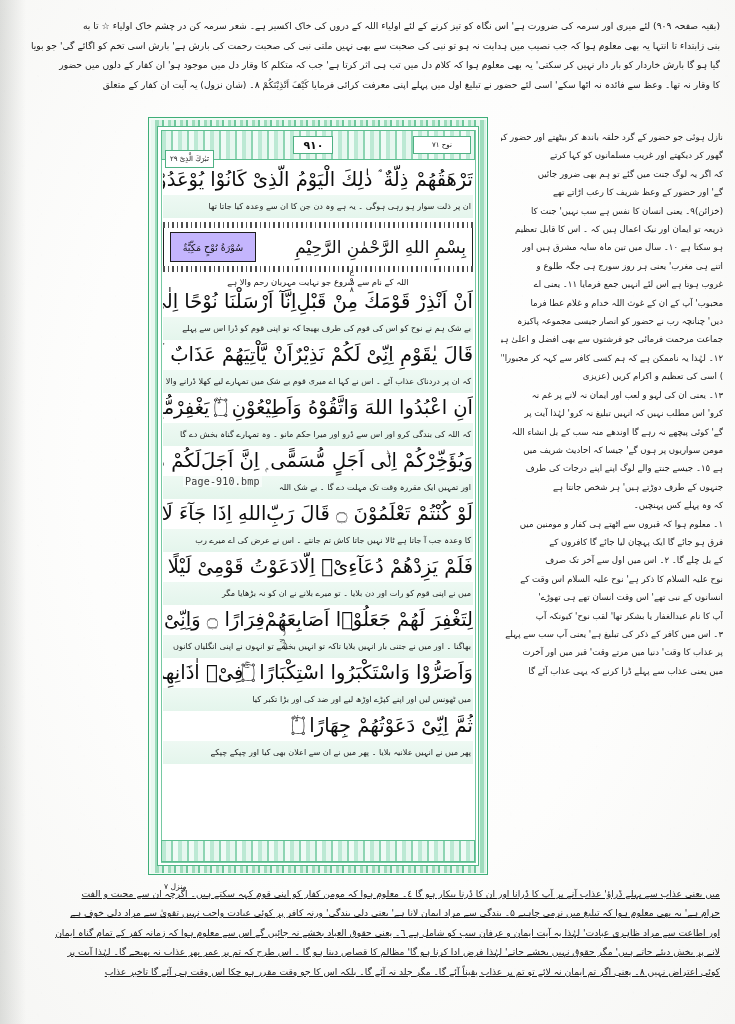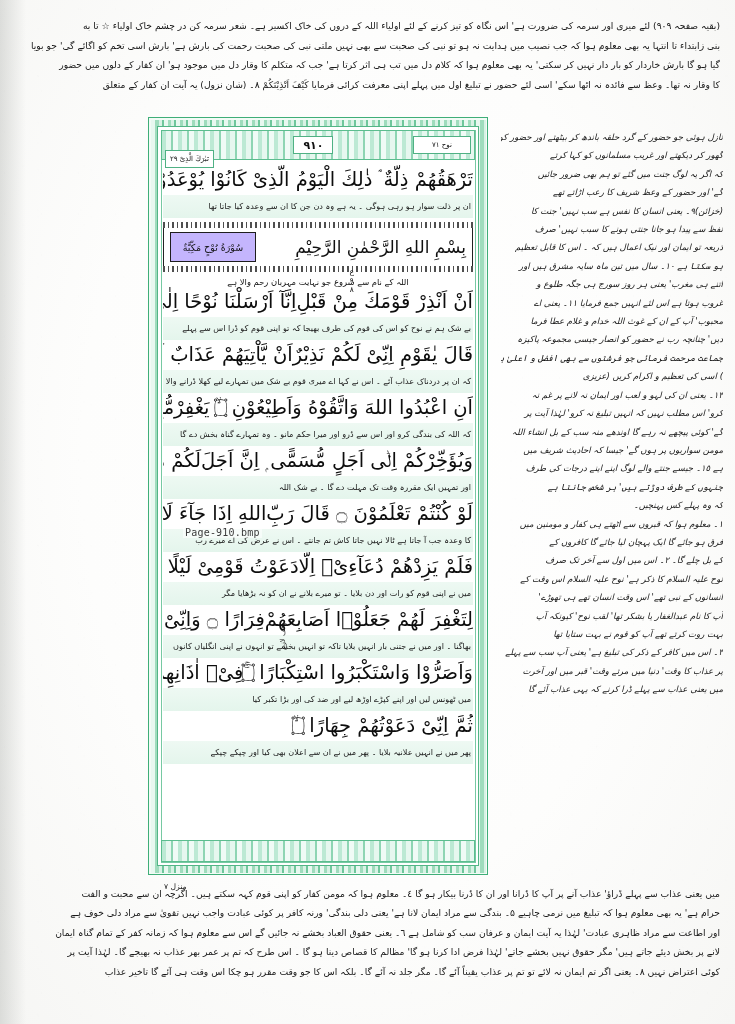--- a/index.html
+++ b/index.html
@@ -48,27 +48,27 @@
   }
   #top-commentary .ln{display:block;white-space:nowrap;overflow:hidden;}
 
   
   #right-commentary{
     position:absolute;right:12px;top:128px;width:222px;height:740px;
     font-size:8.6px;line-height:18.4px;
     direction:rtl;text-align:justify;color:#161616;
     overflow:hidden;
   }
-  #right-commentary .ln{display:block;white-space:nowrap;font-style:italic;}
+  #right-commentary .ln{display:block;white-space:nowrap;}
 
   
   #bottom-commentary{
     position:absolute;left:14px;top:884px;width:706px;
     font-size:9.2px;line-height:19.4px;
-    direction:rtl;text-align:justify;color:#161616;
+    direction:rtl;text-align:justify;color:#161616;text-decoration:underline;
   }
   #bottom-commentary .ln{display:block;white-space:nowrap;overflow:hidden;}
 
   
   #quran-panel{
     position:absolute;left:148px;top:117px;width:340px;height:758px;
     background:#ffffff;
     box-sizing:border-box;
   }
   
@@ -189,21 +189,21 @@
     writing-mode:vertical-rl;transform:rotate(180deg);
     white-space:nowrap;
   }
   #manzil-marker{
     position:absolute;left:16px;bottom:-16px;
     font-size:7.6px;color:#111;direction:rtl;
   }
 
   
   #watermark{
-    position:absolute;left:183px;top:527px;
+    position:absolute;left:183px;top:476px;
     font-family:"DejaVu Sans Mono","Liberation Mono",monospace;
     font-size:10px;color:#3b3b3b;letter-spacing:.2px;
     background:rgba(255,255,255,.55);padding:0 2px;
     z-index:40;white-space:nowrap;
   }
 
   
   #panel-footer{
     position:absolute;left:13px;bottom:13px;width:314px;height:22px;
     box-sizing:border-box;border:1px solid #5cbd8f;
@@ -225,43 +225,42 @@
   <span class="ln">گیا ہو گا بارش خاردار کو بار دار نہیں کر سکتی' یہ بھی معلوم ہوا کہ کلام دل میں تب ہی اثر کرتا ہے' جب کہ متکلم کا وقار دل میں موجود ہو' ان کفار کے دلوں میں حضور</span>
   <span class="ln">کا وقار نہ تھا۔ وعظ سے فائدہ نہ اٹھا سکے' اسی لئے حضور نے تبلیغ اول میں پہلے اپنی معرفت کرائی فرمایا كَيْفَ اَنْذِيْنَكُمْ ٨۔ (شان نزول) یہ آیت ان کفار کے متعلق</span>
 </div>
 
 <div id="right-commentary" class="urdu">
   <span class="ln">نازل ہوئی جو حضور کے گرد حلقہ باندھ کر بیٹھتے اور حضور کو</span>
   <span class="ln">گھور کر دیکھتے اور غریب مسلمانوں کو کہا کرتے</span>
   <span class="ln">کہ اگر یہ لوگ جنت میں گئے تو ہم بھی ضرور جائیں</span>
   <span class="ln">گے' اور حضور کے وعظ شریف کا رعب اڑاتے تھے</span>
   <span class="ln">(خزائن)٩۔ یعنی انسان کا نفس ہے سب نہیں' جنت کا</span>
-  <span class="ln">نفظ سے پیدا ہو جانا جنتی ہونے کا سبب نہیں' صرف</span>
   <span class="ln">ذریعہ تو ایمان اور نیک اعمال ہیں کہ ۔ اس کا قابل تعظیم</span>
   <span class="ln">ہو سکتا ہے ١٠۔ سال میں تین ماہ سایہ مشرق ہیں اور</span>
   <span class="ln">اتنے ہی مغرب' یعنی ہر روز سورج ہی جگہ طلوع و</span>
   <span class="ln">غروب ہوتا ہے اس لئے انہیں جمع فرمایا ١١۔ یعنی اے</span>
   <span class="ln">محبوب' آپ کے ان کے غوث اللہ خدام و غلام عطا فرما</span>
   <span class="ln">دیں' چنانچہ رب نے حضور کو انصار جیسی مجموعہ پاکیزہ</span>
   <span class="ln">جماعت مرحمت فرمائی جو فرشتوں سے بھی افضل و اعلیٰ ہیں</span>
+  <span class="ln">١٢۔ لہٰذا یہ ناممکن ہے کہ ہم کسی کافر سے کہہ کر مجبورا''</span>
   <span class="ln">) اسی کی تعظیم و اکرام کریں (عزیزی</span>
   <span class="ln">١٣۔ یعنی ان کی لہو و لعب اور ایمان نہ لانے پر غم نہ</span>
   <span class="ln">کرو' اس مطلب نہیں کہ انہیں تبلیغ نہ کرو' لہٰذا آیت پر</span>
   <span class="ln">گے' کوئی پیچھے نہ رہے گا اوندھے منہ سب کے بل انشاء اللہ</span>
   <span class="ln">مومن سواریوں پر ہوں گے' جیسا کہ احادیث شریف میں</span>
   <span class="ln">ہے ١٥۔ جیسے جنتے والے لوگ اپنے اپنے درجات کی طرف</span>
   <span class="ln">جنہوں کے طرف دوڑتے ہیں' ہر شخص جانتا ہے</span>
   <span class="ln">کہ وہ پہلے کس پہنچیں۔</span>
   <span class="ln">١۔ معلوم ہوا کہ قبروں سے اٹھتے ہی کفار و مومنین میں</span>
   <span class="ln">فرق ہو جائے گا ایک پہچان لیا جائے گا کافروں کے</span>
   <span class="ln">کے بل چلے گا۔ ٢۔ اس میں اول سے آخر تک صرف</span>
   <span class="ln">نوح علیہ السلام کا ذکر ہے' نوح علیہ السلام اس وقت کے</span>
   <span class="ln">انسانوں کے نبی تھے' اس وقت انسان تھے ہی تھوڑے'</span>
   <span class="ln">آپ کا نام عبدالغفار یا بشکر تھا' لقب نوح' کیونکہ آپ</span>
-  <span class="ln">بہت روت کرتے تھے آپ کو قوم نے بہت ستایا تھا</span>
   <span class="ln">٣۔ اس میں کافر کے ذکر کی تبلیغ ہے' یعنی آپ سب سے پہلے</span>
   <span class="ln">پر عذاب کا وقت' دنیا میں مرتے وقت' قبر میں اور آخرت</span>
   <span class="ln">میں یعنی عذاب سے پہلے ڈرا کرنے کہ یہی عذاب آئے گا</span>
 </div>
 
 <div id="quran-panel">
   <div class="frame-outer"></div>
   <div class="frame-band"></div>
   <div class="frame-band-inner"></div>
   <div class="frame-thin"></div>

